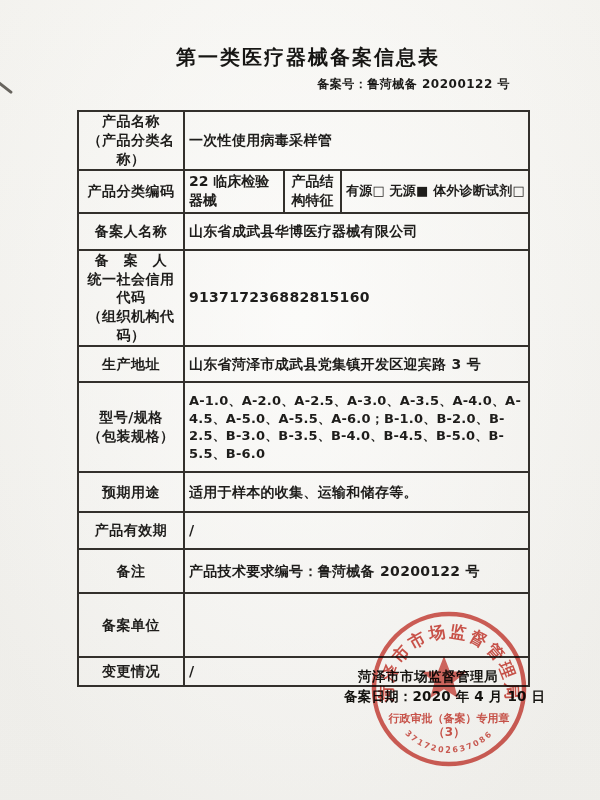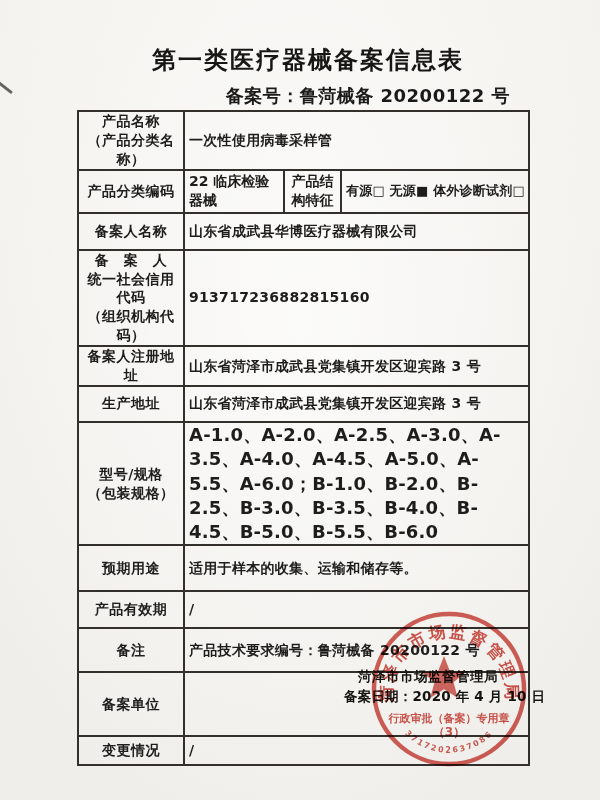--- a/index.html
+++ b/index.html
@@ -16,25 +16,25 @@
     color:#1e1d1b;
   }
   
   .artifact-tl{
     position:absolute;left:-4px;top:86px;width:18px;height:3px;
     background:#44403a;transform:rotate(38deg);border-radius:2px;opacity:.8;
   }
   .doc-title{
     position:absolute;top:44px;left:0;width:600px;margin:0;
     text-align:center;text-indent:16px;
-    font-size:24px;font-weight:700;letter-spacing:2px;color:#171614;
+    font-size:20px;font-weight:700;letter-spacing:2px;color:#171614;
   }
   .reg-no{
-    position:absolute;top:84px;right:90px;
-    font-size:18px;font-weight:700;letter-spacing:.5px;color:#1b1a18;
+    position:absolute;top:76px;right:90px;
+    font-size:12px;font-weight:700;letter-spacing:.5px;color:#1b1a18;
   }
   table.reg{
     position:absolute;left:77px;top:110px;width:451px;
     border-collapse:collapse;table-layout:fixed;
     font-size:14px;color:#1e1d1b;
   }
   table.reg td{
     border:2px solid #33302c;vertical-align:middle;
     padding:0 4px;line-height:1.35;
   }
@@ -48,21 +48,21 @@
   td.sub{
     font-weight:600;padding-left:8px;margin-top:36px;
   }
   td.feature-lbl{
     text-align:center;font-weight:700;padding:2px 2px;line-height:1.35;
   }
   td.checks{
     font-weight:700;font-size:13px;padding-left:9px;letter-spacing:.2px;white-space:nowrap;
   }
   td.spec{
-    font-size:18px;line-height:1.65;font-weight:600;letter-spacing:.2px;padding-right:6px;
+    font-size:13px;line-height:1.65;font-weight:600;letter-spacing:.2px;padding-right:6px;
   }
   .filing-block{
     position:absolute;left:344px;top:668px;width:168px;
     font-weight:700;color:#14130f;
   }
   .filing-authority{
     text-align:center;font-size:13.5px;letter-spacing:.5px;
   }
   .filing-date{
     margin-top:2px;font-size:13.5px;white-space:nowrap;letter-spacing:.2px;
@@ -107,33 +107,29 @@
         <td class="lbl">备案人名称</td>
         <td class="val" colspan="3">山东省成武县华博医疗器械有限公司</td>
       </tr>
       <tr style="height:57px">
         <td class="lbl">备　案　人
 统一社会信用代码
 （组织机构代码）</td>
         <td class="val" colspan="3">913717236882815160</td>
       </tr>
       <tr style="height:36px">
-        <td class="lbl">备案人注册地址</td>
-        <td class="val" colspan="3">山东省菏泽市成武县党集镇开发区迎宾路 3 号</td>
-      </tr>
-      <tr style="height:36px">
         <td class="lbl">生产地址</td>
         <td class="val" colspan="3">山东省菏泽市成武县党集镇开发区迎宾路 3 号</td>
       </tr>
       <tr style="height:90px">
         <td class="lbl">型号/规格
 （包装规格）</td>
         <td class="val spec" colspan="3">A-1.0、A-2.0、A-2.5、A-3.0、A-3.5、A-4.0、A-4.5、A-5.0、A-5.5、A-6.0；B-1.0、B-2.0、B-2.5、B-3.0、B-3.5、B-4.0、B-4.5、B-5.0、B-5.5、B-6.0</td>
       </tr>
-      <tr style="height:46px">
+      <tr style="height:40px">
         <td class="lbl">预期用途</td>
         <td class="val" colspan="3">适用于样本的收集、运输和储存等。</td>
       </tr>
       <tr style="height:37px">
         <td class="lbl">产品有效期</td>
         <td class="val" colspan="3">/</td>
       </tr>
       <tr style="height:44px">
         <td class="lbl">备注</td>
         <td class="val" colspan="3">产品技术要求编号：鲁菏械备 20200122 号</td>

